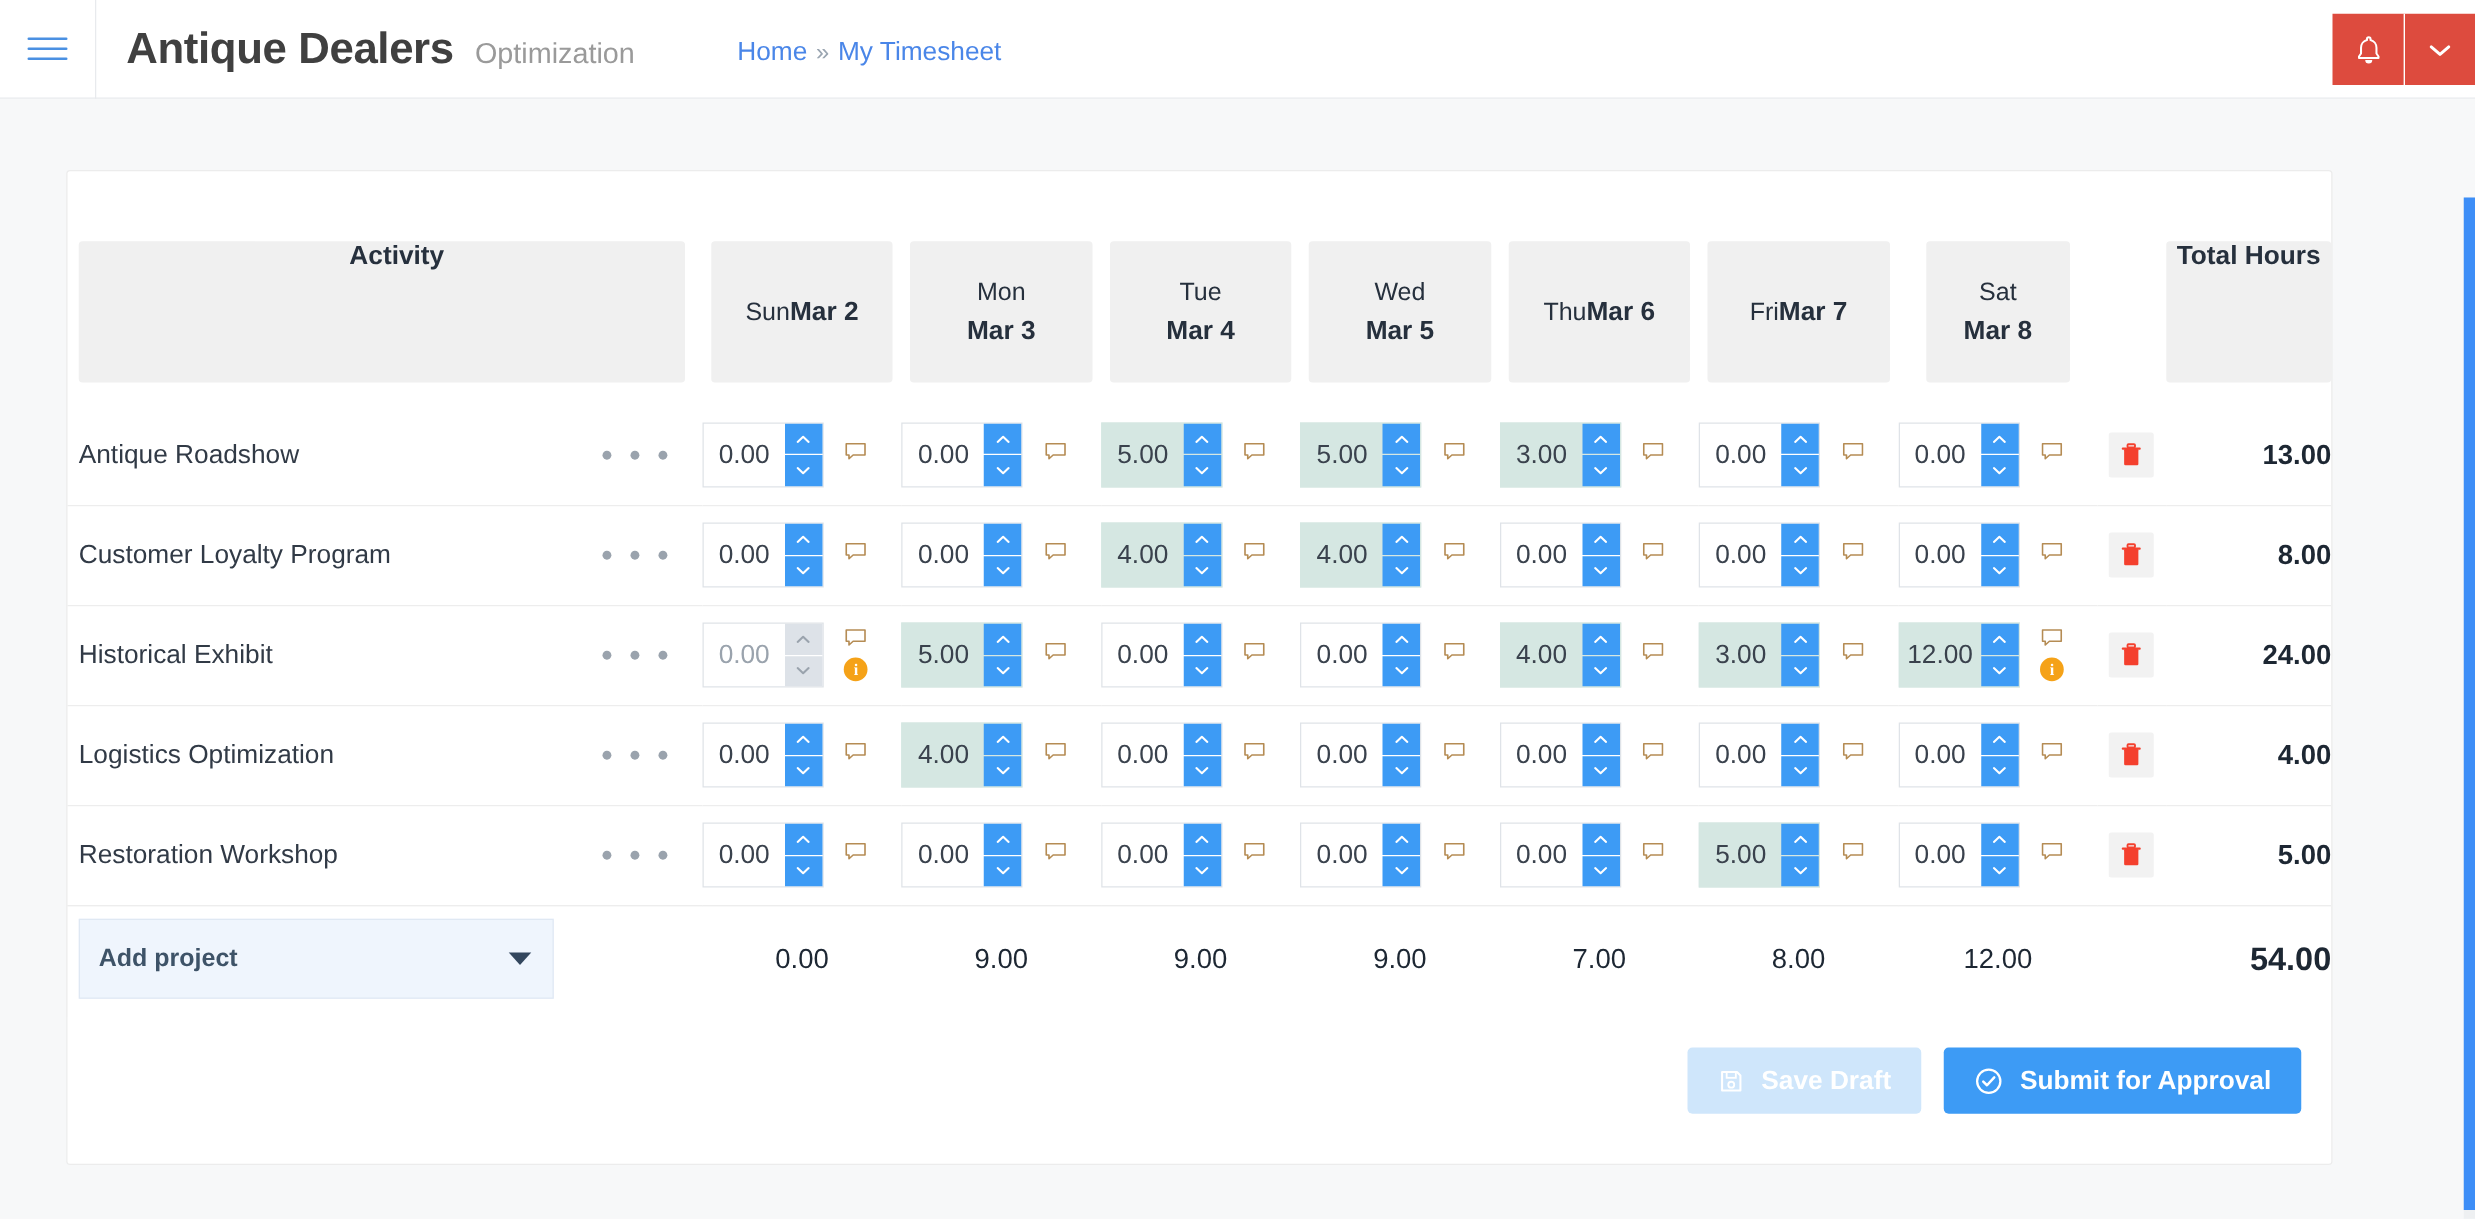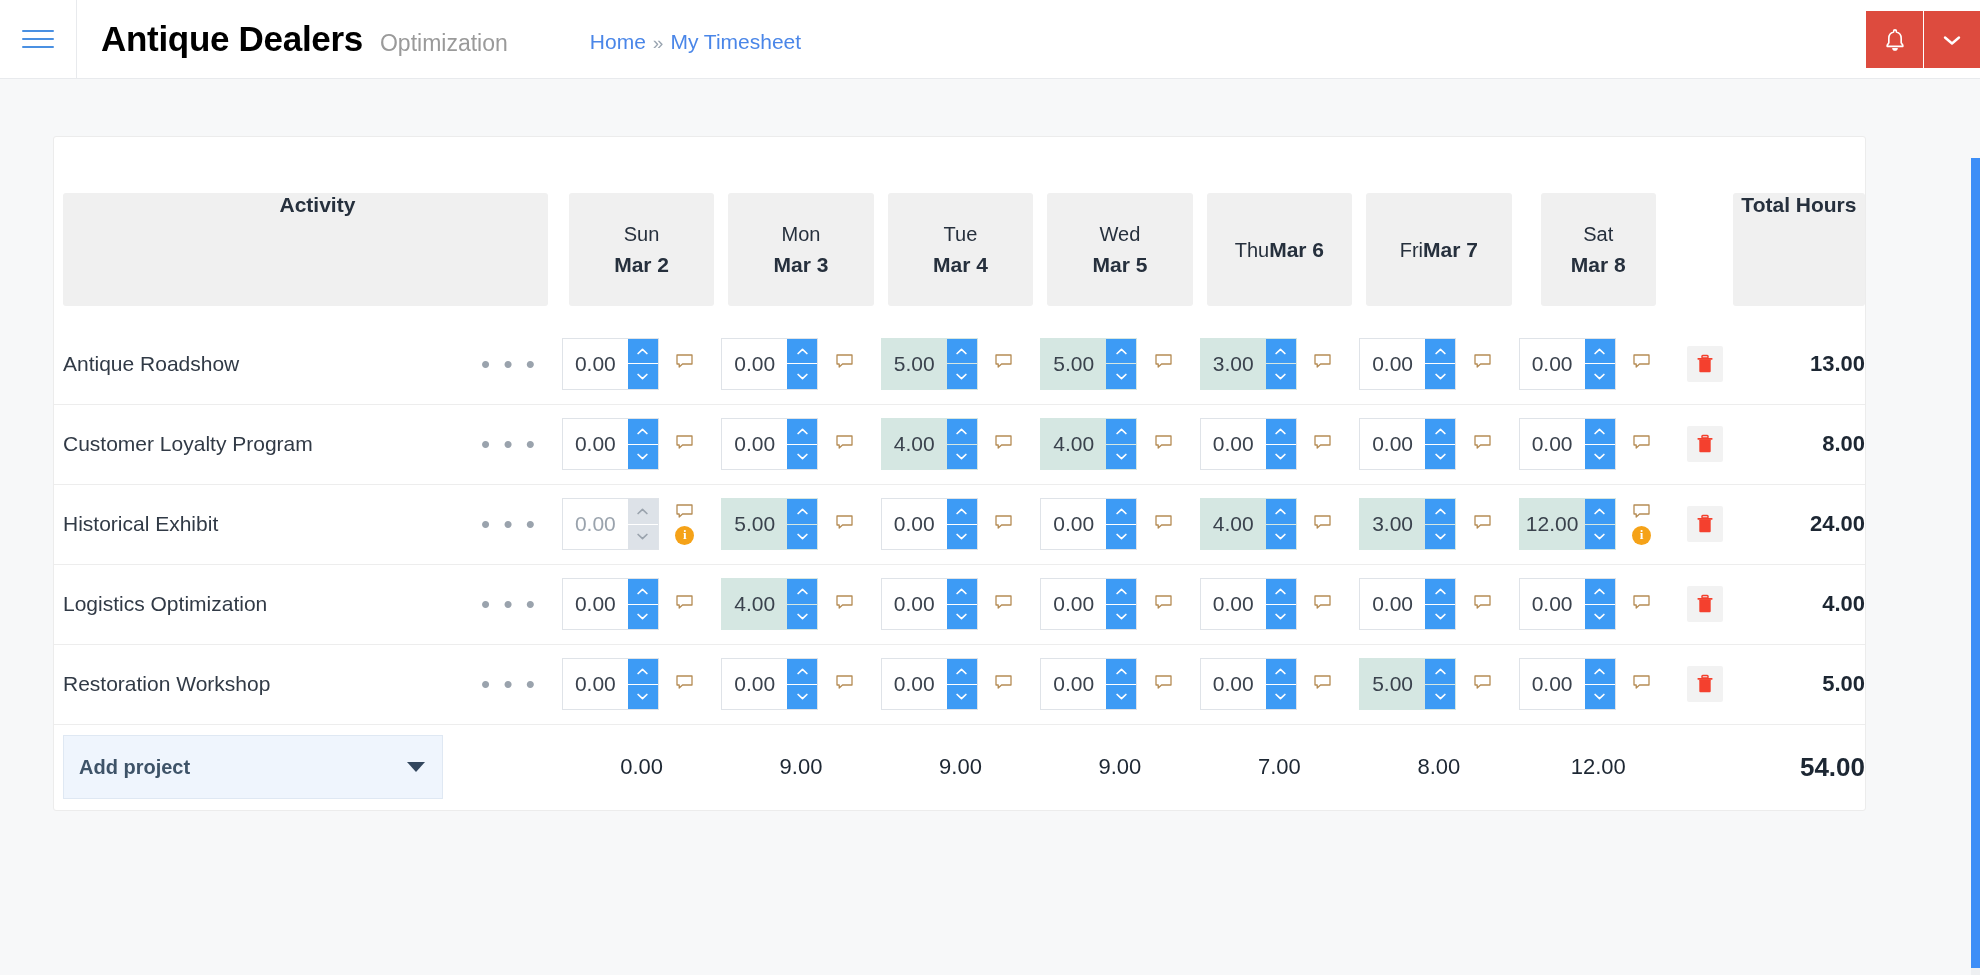--- a/index.html
+++ b/index.html
@@ -29,21 +29,21 @@
   .hamburger .bars span {
     display: block; height: 2.5px; background: #4a90e2;
     margin: 5.5px 0; border-radius: 1px;
   }
   .brand-divider { width: 1px; height: 79px; background: #e8eaed; }
   .brand-wrap {
     display: flex; align-items: baseline;
     padding-left: 24px;
   }
   .brand-title {
-    font-size: 35px; font-weight: bold; color: #000000;
+    font-size: 35px; font-weight: bold; color: #404040;
     letter-spacing: -0.3px;
   }
   .brand-sub {
     font-size: 23px; color: #9a9a9a; margin-left: 17px;
   }
   .breadcrumb {
     margin-left: 82px;
     font-size: 21px;
     display: flex; align-items: baseline; gap: 7px;
     padding-top: 5px;
@@ -268,21 +268,21 @@
         <tr class="spacer">
             <td colspan="10"></td>
           </tr>
         <tr>
           <th>
             <div class="hdr-cell" style="margin-right:14px;margin-left:9px;display:flex;justify-content:center;padding-left:24px;">
               <span class="plain">Activity</span>
             </div>
           </th>
           <th id="dh0">
-              <div class="hdr-cell" style="margin:0 7px;display:flex;flex-direction:column;align-items:center;justify-content:center;">
+              <div class="hdr-cell" style="margin:0 7px;display:flex;align-items:center;justify-content:center;">
                 <span class="dow">Sun</span>
                 <span class="date">Mar 2</span>
               </div>
             </th>
           <th id="dh1">
               <div class="hdr-cell" style="margin:0 7px;display:flex;flex-direction:column;align-items:center;justify-content:center;">
                 <span class="dow">Mon</span>
                 <span class="date">Mar 3</span>
               </div>
             </th>
@@ -1287,14 +1287,31 @@
           <td class="daytotal" id="ft3">9.00</td>
           <td class="daytotal" id="ft4">7.00</td>
           <td class="daytotal" id="ft5">8.00</td>
           <td class="daytotal" id="ft6">12.00</td>
           <td></td>
           <td class="grandtotal">54.00</td>
         </tr>
       </tfoot>
     </table>
 
+    <div class="actions">
+      <button class="btn btn-draft">
+        <svg width="22" height="22" viewBox="0 0 24 24">
+          <path d="M4 4h13l3 3v13H4z" fill="none" stroke="#ffffff" stroke-width="1.8" stroke-linejoin="round"></path>
+          <rect x="8" y="4" width="8" height="5" fill="none" stroke="#ffffff" stroke-width="1.6"></rect>
+          <circle cx="12" cy="15" r="2.6" fill="none" stroke="#ffffff" stroke-width="1.6"></circle>
+        </svg>
+        <span>Save Draft</span>
+      </button>
+      <button class="btn btn-submit">
+        <svg width="24" height="24" viewBox="0 0 24 24">
+          <circle cx="12" cy="12" r="9.3" fill="none" stroke="#ffffff" stroke-width="1.8"></circle>
+          <path d="M7.6 12.3 L10.6 15.2 L16.4 8.9" fill="none" stroke="#ffffff" stroke-width="2" stroke-linecap="round" stroke-linejoin="round"></path>
+        </svg>
+        <span>Submit for Approval</span>
+      </button>
+    </div>
   </div>
 </div>
 
 </body></html>

